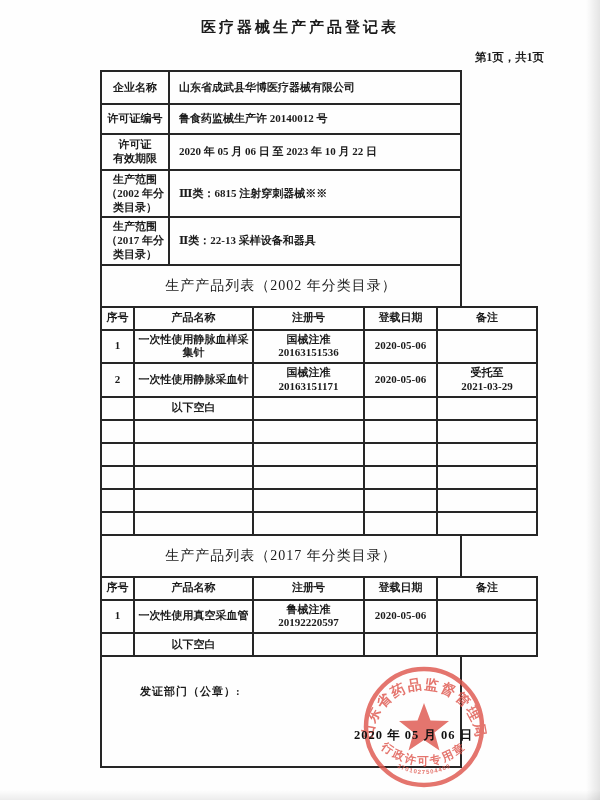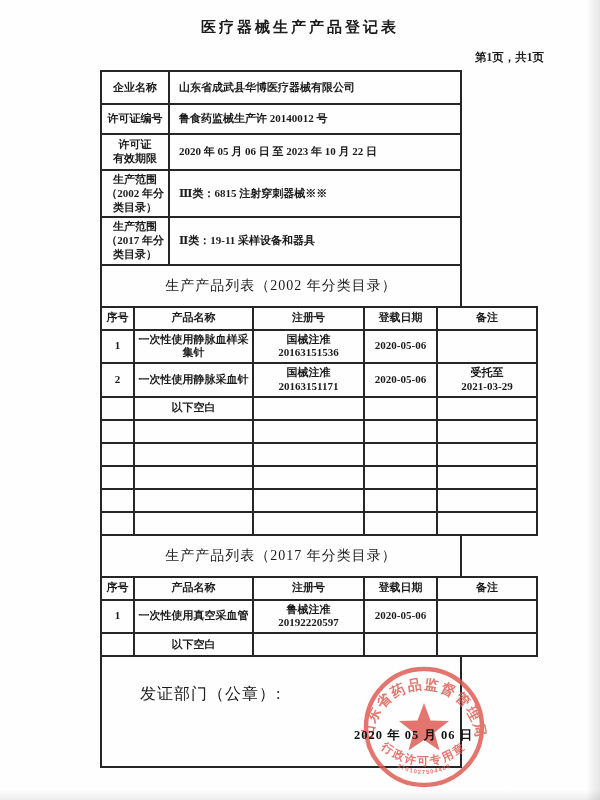--- a/index.html
+++ b/index.html
@@ -76,21 +76,21 @@
   .footer {
     position:relative;
     border-left:2px solid #262626;
     border-right:2px solid #262626;
     border-bottom:2px solid #262626;
     height:109px;
   }
   .issuer-label {
     position:absolute;
     left:38px; top:27px;
-    font-size:16px; font-weight:normal;
+    font-size:11px; font-weight:bold;
     letter-spacing:1px;
   }
   .stamp {
     position:absolute;
     left:256px; top:6px;
     width:132px; height:132px;
     overflow:visible;
   }
   .issue-date {
     position:absolute;
@@ -133,21 +133,21 @@
       <tr>
         <td class="label">生产范围
 （2002 年分
 类目录）</td>
         <td class="value">Ⅲ类：6815 注射穿刺器械※※</td>
       </tr>
       <tr>
         <td class="label">生产范围
 （2017 年分
 类目录）</td>
-        <td class="value">Ⅱ类：19-11 采样设备和器具</td>
+        <td class="value">Ⅱ类：22-13 采样设备和器具</td>
       </tr>
     </tbody>
   </table>
 
   <div class="section-title">生产产品列表（2002 年分类目录）</div>
 
   <table class="products">
     <colgroup>
         <col class="c0">
         <col class="c1">

